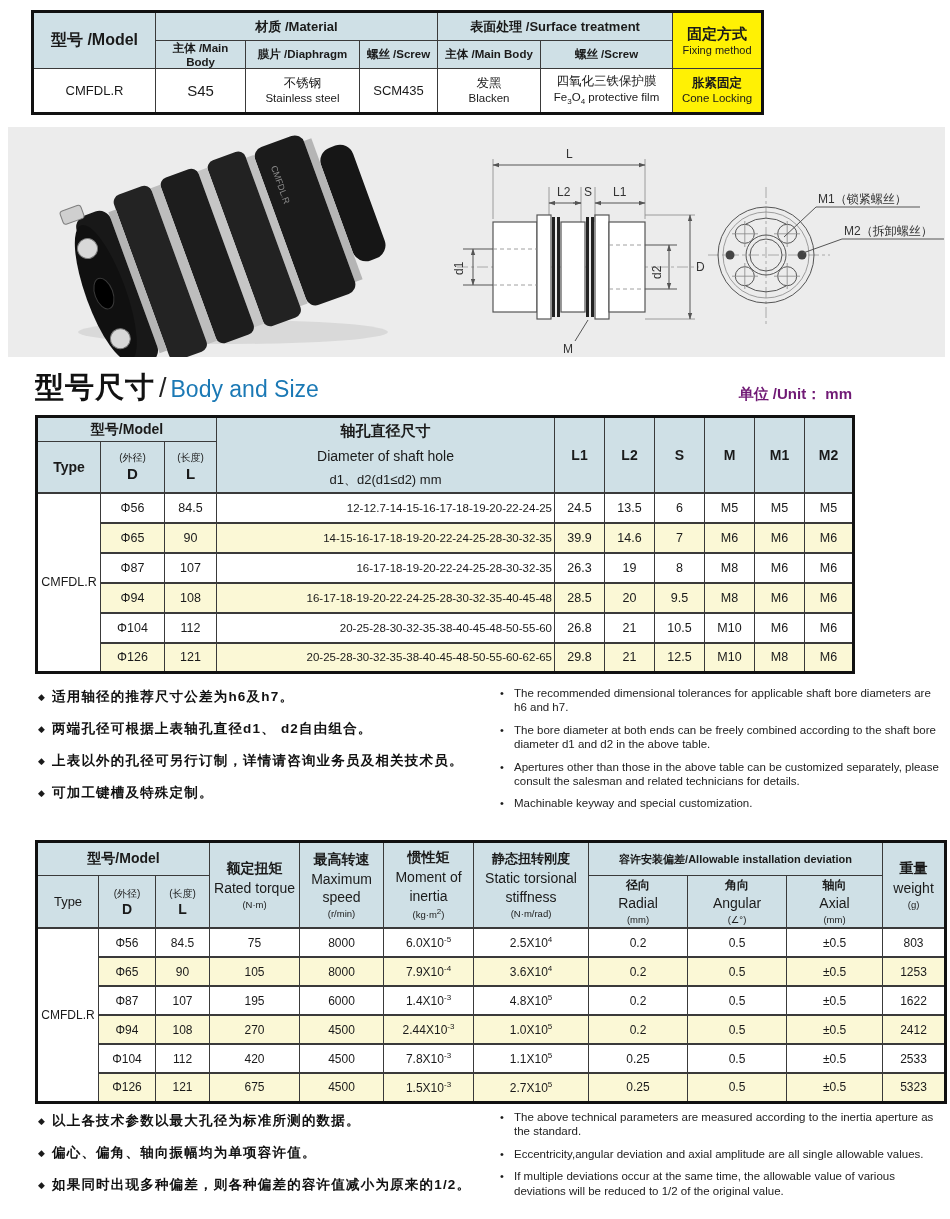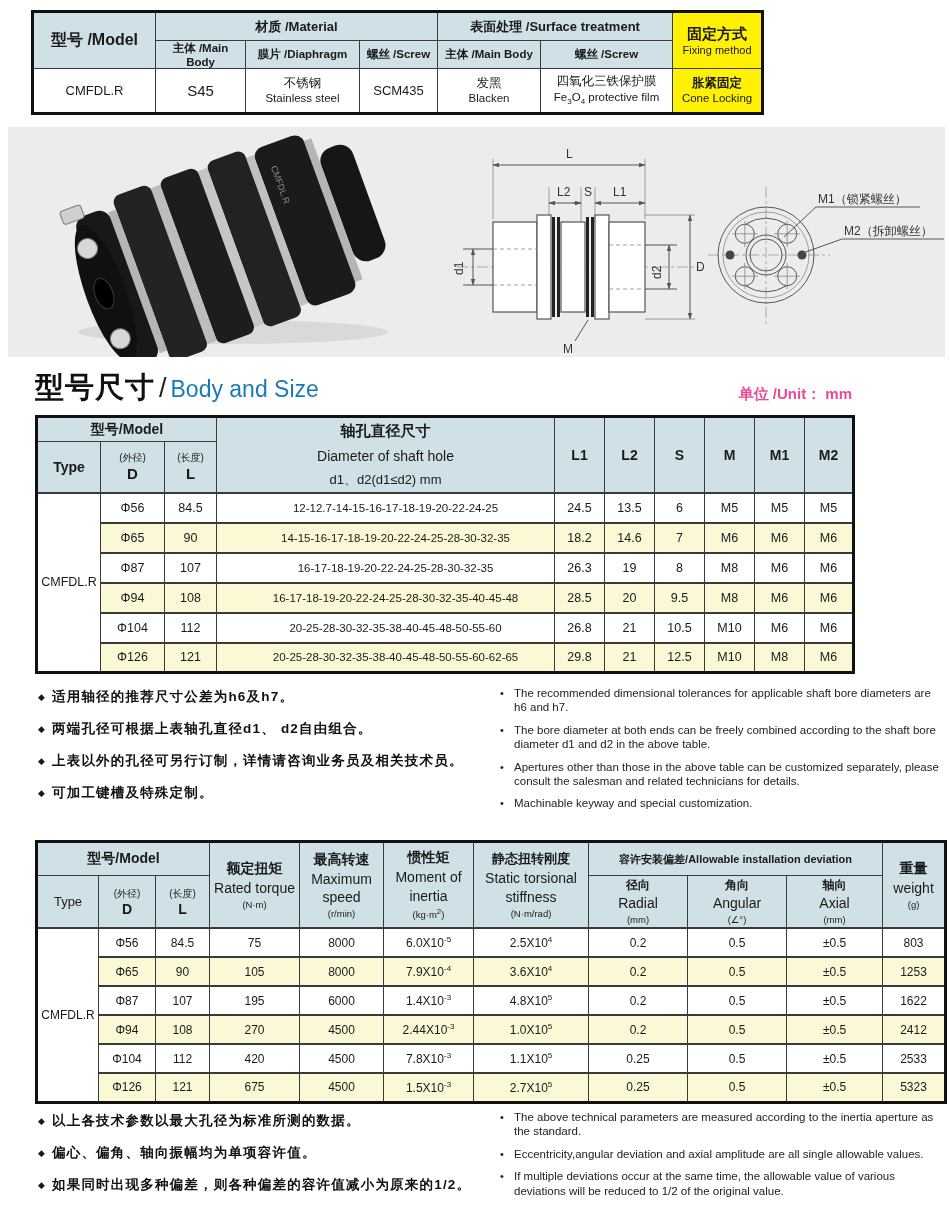--- a/index.html
+++ b/index.html
@@ -44,38 +44,38 @@
   .dlabel { font-size:12px; fill:#333; font-family:"Liberation Sans",sans-serif; }
   .part { fill:#fff; stroke:#555; stroke-width:1.2; }
   .memb { fill:#222; stroke:none; }
   .cl { stroke:#999; stroke-width:0.8; stroke-dasharray:11 3 3 3; fill:none; }
 
   
   .sec-title { position:absolute; left:35px; white-space:nowrap; }
   .sec-title .cn { font-size:29px; font-weight:700; color:#111; letter-spacing:1px; }
   .sec-title .sep { font-size:27px; color:#222; margin:0 4px; }
   .sec-title .en { font-size:23px; color:#1b79b5; }
-  #unit-label { position:absolute; right:98px; top:385px; font-size:15px; font-weight:700; color:#ec4899; }
+  #unit-label { position:absolute; right:98px; top:385px; font-size:15px; font-weight:700; color:#701a75; }
   #size-title { top:368px; }
   #perf-title { top:800px; }
 
   
   #size-table { position:absolute; left:35px; top:415px; width:817px; }
   #size-table tr.h1 { height:25px; }
   #size-table tr.h2 { height:50px; }
   #size-table tr.dr { height:30px; }
   #size-table th { font-weight:700; font-size:14px; }
   #size-table .small { display:block; font-size:10px; font-weight:400; }
   #size-table .big { display:block; font-size:15px; font-weight:700; }
   #size-table .bore-h div { line-height:1.75; }
   #size-table .bore-h .b1 { font-size:15px; font-weight:700; }
   #size-table .bore-h .b2 { font-size:14px; font-weight:400; }
   #size-table .bore-h .b3 { font-size:13px; font-weight:400; }
   #size-table td { font-size:12.5px; border-top-width:2px; border-bottom-width:2px; }
-  #size-table td.bore { text-align:center; padding-left:22px; font-size:11.5px; }
+  #size-table td.bore { text-align:right; padding-left:22px; font-size:11.5px; }
 
   
   #perf-table { position:absolute; left:35px; top:840px; width:909px; }
   #perf-table tr.h1 { height:34px; }
   #perf-table tr.h2 { height:51px; }
   #perf-table tr.dr { height:29px; }
   #perf-table th { font-weight:400; }
   #perf-table .gh .cn { display:block; font-size:14px; font-weight:700; line-height:1.5; }
   #perf-table .gh .en { display:block; font-size:14px; line-height:1.35; }
   #perf-table .gh .un { display:block; font-size:9.5px; line-height:1.5; }
@@ -323,21 +323,21 @@
       <td>13.5</td>
       <td>6</td>
       <td>M5</td>
       <td>M5</td>
       <td>M5</td>
     </tr>
     <tr class="dr alt">
       <td>Φ65</td>
       <td>90</td>
       <td class="bore">14-15-16-17-18-19-20-22-24-25-28-30-32-35</td>
-      <td>18.2</td>
+      <td>39.9</td>
       <td>14.6</td>
       <td>7</td>
       <td>M6</td>
       <td>M6</td>
       <td>M6</td>
     </tr>
     <tr class="dr">
       <td>Φ87</td>
       <td>107</td>
       <td class="bore">16-17-18-19-20-22-24-25-28-30-32-35</td>

